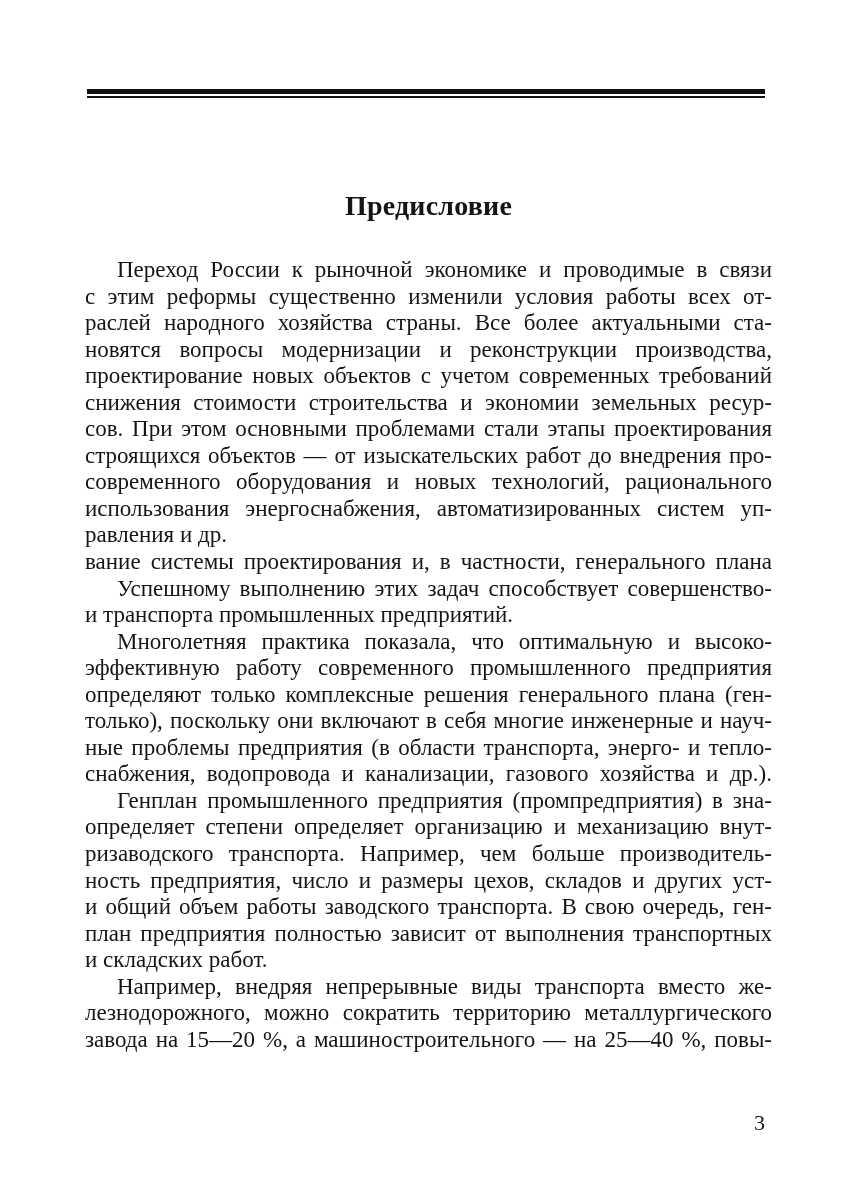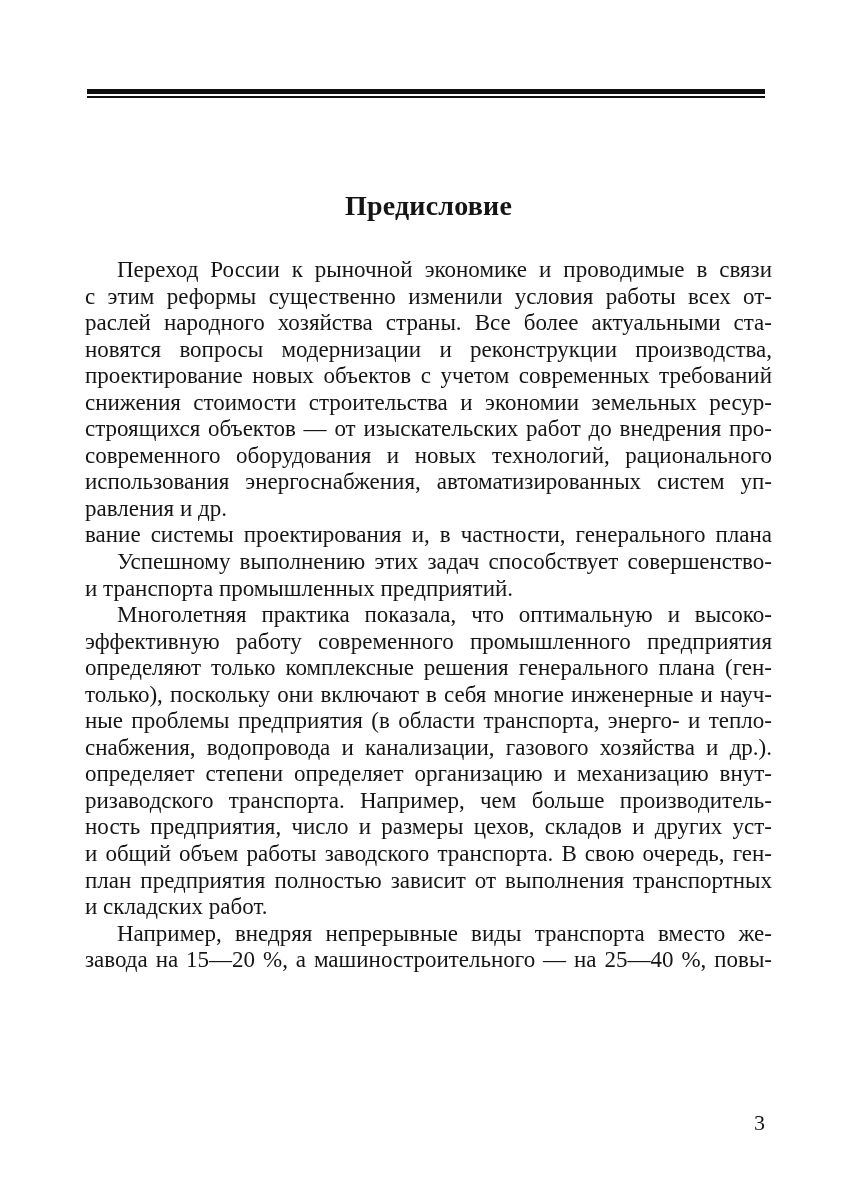--- a/index.html
+++ b/index.html
@@ -86,47 +86,50 @@
   <div class="page-title">Предисловие</div>
 
   <div class="text-block">
       <div class="paragraph">
         <div class="line first">Переход России к рыночной экономике и проводимые в связи</div>
         <div class="line">с этим реформы существенно изменили условия работы всех от-</div>
         <div class="line">раслей народного хозяйства страны. Все более актуальными ста-</div>
         <div class="line">новятся вопросы модернизации и реконструкции производства,</div>
         <div class="line">проектирование новых объектов с учетом современных требований</div>
         <div class="line">снижения стоимости строительства и экономии земельных ресур-</div>
+        <div class="line">сов. При этом основными проблемами стали этапы проектирования</div>
         <div class="line">строящихся объектов — от изыскательских работ до внедрения про-</div>
         <div class="line">современного оборудования и новых технологий, рационального</div>
         <div class="line">использования энергоснабжения, автоматизированных систем уп-</div>
         <div class="line no-justify">равления и др.</div>
       </div>
       <div class="paragraph">
         <div class="line">вание системы проектирования и, в частности, генерального плана</div>
         <div class="line first">Успешному выполнению этих задач способствует совершенство-</div>
         <div class="line no-justify">и транспорта промышленных предприятий.</div>
       </div>
       <div class="paragraph">
         <div class="line first">Многолетняя практика показала, что оптимальную и высоко-</div>
         <div class="line">эффективную работу современного промышленного предприятия</div>
         <div class="line">определяют только комплексные решения генерального плана (ген-</div>
         <div class="line">только), поскольку они включают в себя многие инженерные и науч-</div>
         <div class="line">ные проблемы предприятия (в области транспорта, энерго- и тепло-</div>
         <div class="line">снабжения, водопровода и канализации, газового хозяйства и др.).</div>
       </div>
       <div class="paragraph">
+        <div class="line first">Генплан промышленного предприятия (промпредприятия) в зна-</div>
         <div class="line">определяет степени определяет организацию и механизацию внут-</div>
         <div class="line">ризаводского транспорта. Например, чем больше производитель-</div>
         <div class="line">ность предприятия, число и размеры цехов, складов и других уст-</div>
         <div class="line">и общий объем работы заводского транспорта. В свою очередь, ген-</div>
         <div class="line">план предприятия полностью зависит от выполнения транспортных</div>
         <div class="line no-justify">и складских работ.</div>
       </div>
       <div class="paragraph">
         <div class="line first">Например, внедряя непрерывные виды транспорта вместо же-</div>
+        <div class="line">лезнодорожного, можно сократить территорию металлургического</div>
         <div class="line">завода на 15—20 %, а машиностроительного — на 25—40 %, повы-</div>
       </div>
     </div>
 
   <div class="page-number">3</div>
 
 </div>
 
 </body></html>

